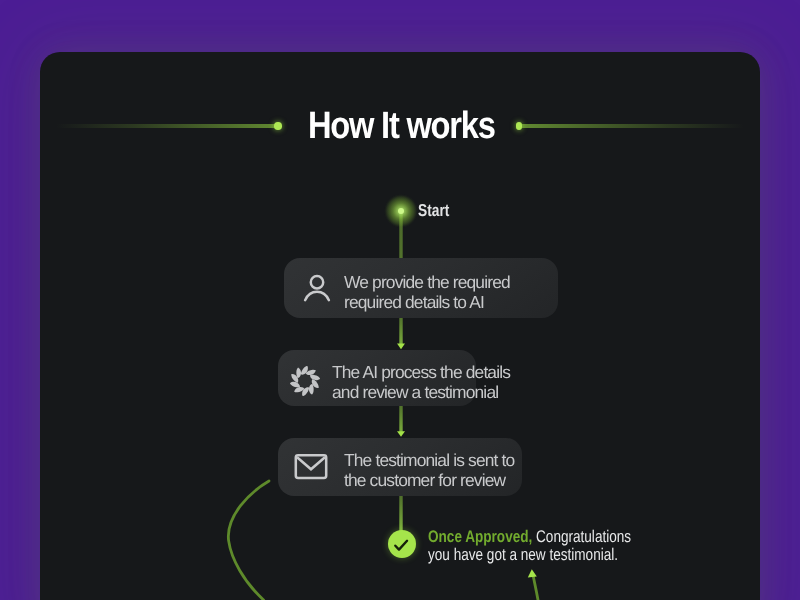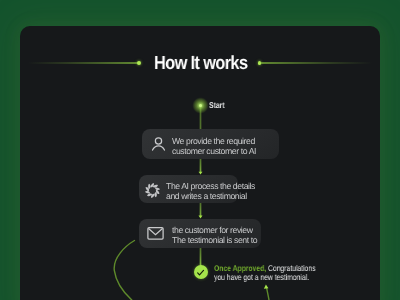--- a/index.html
+++ b/index.html
@@ -1,20 +1,20 @@
 <!DOCTYPE html>
 <html><head>
 <meta charset="utf-8">
 <style>
   html,body{margin:0;padding:0;background:#0e100c;}
   body{width:400px;height:300px;overflow:hidden;
        font-family:"Liberation Sans",sans-serif;
        -webkit-font-smoothing:antialiased;}
   .stage *{text-rendering:geometricPrecision;}
-  .stage{position:relative;width:400px;height:300px;overflow:hidden;background:#14532d;}
+  .stage{position:relative;width:400px;height:300px;overflow:hidden;background:#4c1d95;}
 
   .glow{position:absolute;left:20px;top:25.5px;width:360px;height:290px;border-radius:10px;
         box-shadow:0 0 16px 2px rgba(120,150,60,0.10),0 0 34px 9px rgba(100,128,48,0.10);}
   .panel{position:absolute;left:20px;top:25.5px;width:360px;height:290px;
          background:#16181a;border-radius:10px;overflow:hidden;}
 
   .layer{position:absolute;left:0;top:0;width:400px;height:300px;}
   .title,.startlabel,.card .txt,.restext{will-change:transform;}
 
   .title{position:absolute;left:153.7px;top:54px;font-size:19px;font-weight:bold;
@@ -97,21 +97,21 @@
 
     <div class="card" style="left:141.5px;top:128.5px;width:137px;height:30.5px">
       <span class="ic" style="left:8px;top:6px">
         <svg width="17" height="17" viewBox="0 0 24 24" fill="none" stroke="#c9cacc" stroke-width="1.75" stroke-linecap="round">
           <circle cx="12" cy="8.6" r="4.4"></circle>
           <path d="M3.6 21.3c1.8-3.9 4.9-5.9 8.4-5.9s6.6 2 8.4 5.9"></path>
         </svg>
       </span>
       <div class="txt" style="left:30px;top:7.5px">
         <div>We provide the required</div>
-        <div>customer customer to AI</div>
+        <div>required details to AI</div>
       </div>
     </div>
 
     <div class="card" style="left:139px;top:175px;width:99px;height:28px">
       <span class="ic" style="left:3px;top:4.5px">
         <svg width="21" height="21" viewBox="0 0 24 24" fill="#c3c4c6">
           <g transform="translate(12,12)">
             <g transform="rotate(0.0)">
                 <path d="M1.4,-8.6 C2.0,-7.3 1.6,-5.6 0.5,-4.6 C-0.6,-3.6 -1.8,-3.4 -2.4,-3.9 C-2.2,-5.3 -1.4,-6.8 -0.3,-7.8 C0.3,-8.3 0.9,-8.6 1.4,-8.6 Z"></path>
               </g>
@@ -140,34 +140,34 @@
                 <path d="M1.4,-8.6 C2.0,-7.3 1.6,-5.6 0.5,-4.6 C-0.6,-3.6 -1.8,-3.4 -2.4,-3.9 C-2.2,-5.3 -1.4,-6.8 -0.3,-7.8 C0.3,-8.3 0.9,-8.6 1.4,-8.6 Z"></path>
               </g>
             <g transform="rotate(324.0)">
                 <path d="M1.4,-8.6 C2.0,-7.3 1.6,-5.6 0.5,-4.6 C-0.6,-3.6 -1.8,-3.4 -2.4,-3.9 C-2.2,-5.3 -1.4,-6.8 -0.3,-7.8 C0.3,-8.3 0.9,-8.6 1.4,-8.6 Z"></path>
               </g>
           </g>
         </svg>
       </span>
       <div class="txt" style="left:27px;top:6px">
         <div>The AI process the details</div>
-        <div>and writes a testimonial</div>
+        <div>and review a testimonial</div>
       </div>
     </div>
 
     <div class="card" style="left:139px;top:218.5px;width:122px;height:29px">
       <span class="ic" style="left:7px;top:5px">
         <svg width="19" height="19" viewBox="0 0 24 24" fill="none" stroke="#c9cacc" stroke-width="1.6">
           <rect x="2.4" y="4.6" width="19.2" height="14.4" rx="1.4"></rect>
           <path d="M3.2 5.8l8.8 7.6 8.8-7.6"></path>
         </svg>
       </span>
       <div class="txt" style="left:33px;top:6.7px">
+        <div>The testimonial is sent to</div>
         <div>the customer for review</div>
-        <div>The testimonial is sent to</div>
       </div>
     </div>
 
     <div class="okcircle" style="left:193.5px;top:265.3px;width:14.2px;height:14.2px">
       <svg width="11" height="11" viewBox="0 0 24 24" fill="none" stroke="#16200a" stroke-width="2.6" stroke-linecap="round" stroke-linejoin="round">
         <path d="M5.8 12.8l4.0 4.2L18.6 7.4"></path>
       </svg>
     </div>
 
     <div class="restext" style="left:213.6px;top:264.3px">

